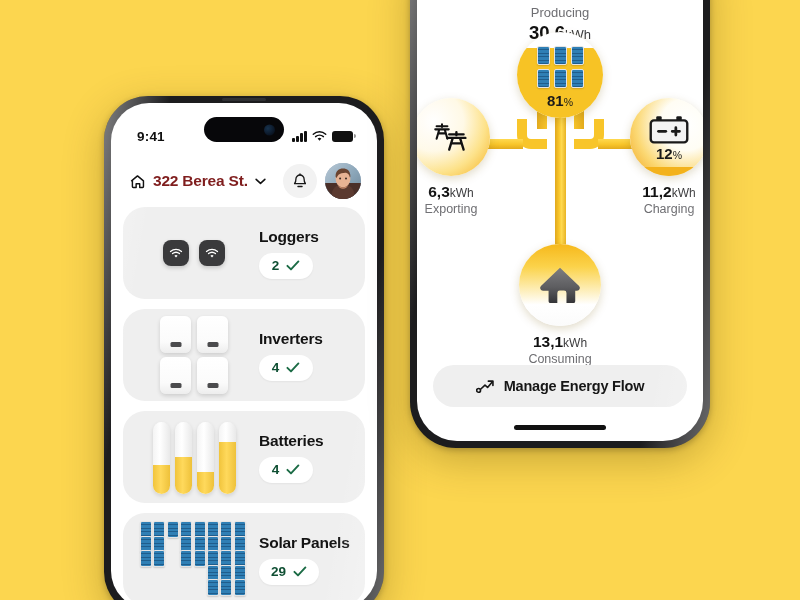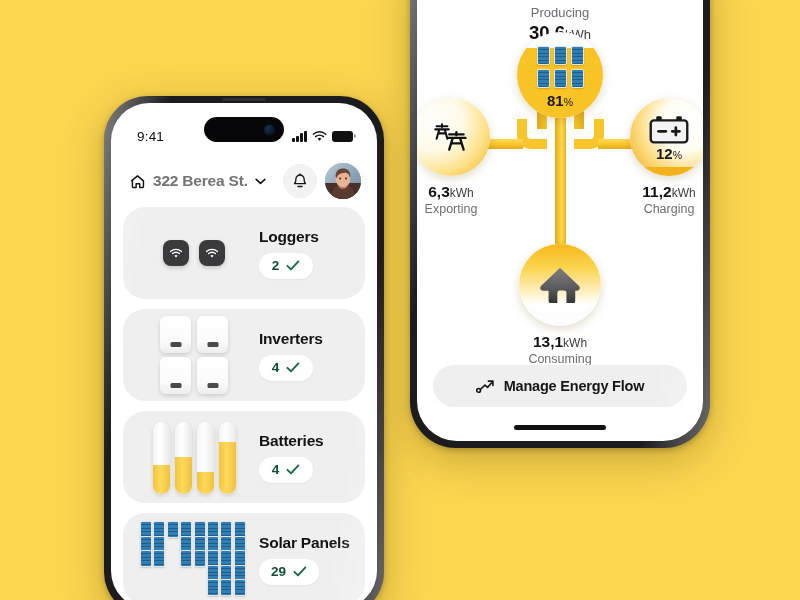--- a/index.html
+++ b/index.html
@@ -61,42 +61,42 @@
     top: 2px; width: 44px; height: 3px; border-radius: 2px;
     background: #2f3033;
   }
 
   .statusbar {
     position: absolute; top: 0; left: 0; right: 0; height: 52px;
     display: flex; align-items: center; justify-content: space-between;
     padding: 14px 24px 0 26px;
     z-index: 5;
   }
-  .sb-time { font-size: 13.5px; font-weight: 400; color: #101010; letter-spacing: .2px; }
+  .sb-time { font-size: 13.5px; font-weight: 700; color: #101010; letter-spacing: .2px; }
   .sb-right { display: flex; align-items: center; gap: 5px; }
   .bars { display: flex; align-items: flex-end; gap: 1.5px; height: 11px; }
   .bars i { display: block; width: 2.6px; background: #101010; border-radius: 1px; }
   .bars i:nth-child(1){height:4px}.bars i:nth-child(2){height:6px}
   .bars i:nth-child(3){height:8.5px}.bars i:nth-child(4){height:11px}
   .batt {
     width: 21px; height: 11px; border-radius: 3px; background: #101010;
     position: relative;
   }
   .batt::after{content:"";position:absolute;right:-3px;top:3.5px;width:2px;height:4px;
     border-radius:0 2px 2px 0;background:rgba(16,16,16,.45);}
 
   
   .app-header {
     position: absolute; top: 52px; left: 0; right: 0; height: 52px;
     display: flex; align-items: center; gap: 8px;
     padding: 0 16px 0 18px;
     z-index: 4;
   }
   .addr { display: flex; align-items: center; gap: 7px; flex: 1; cursor: default; }
-  .addr-label { font-size: 15.5px; font-weight: 700; color: #737373; letter-spacing: -.2px; white-space: nowrap;}
+  .addr-label { font-size: 15.5px; font-weight: 700; color: #7f1d1d; letter-spacing: -.2px; white-space: nowrap;}
   .bell-btn {
     width: 34px; height: 34px; border-radius: 50%; background: #f2f2f2;
     display: flex; align-items: center; justify-content: center; flex: 0 0 auto;
     border: none;
   }
   .avatar {
     width: 36px; height: 36px; border-radius: 50%; flex: 0 0 auto;
     overflow: hidden; position: relative;
     background: #9fb3c8;
   }

